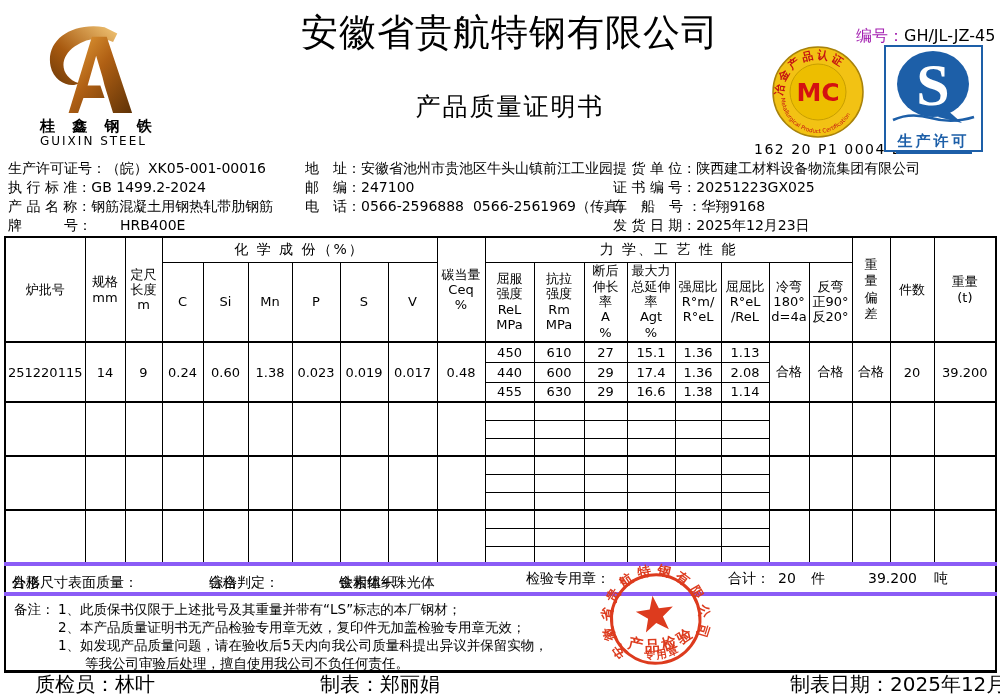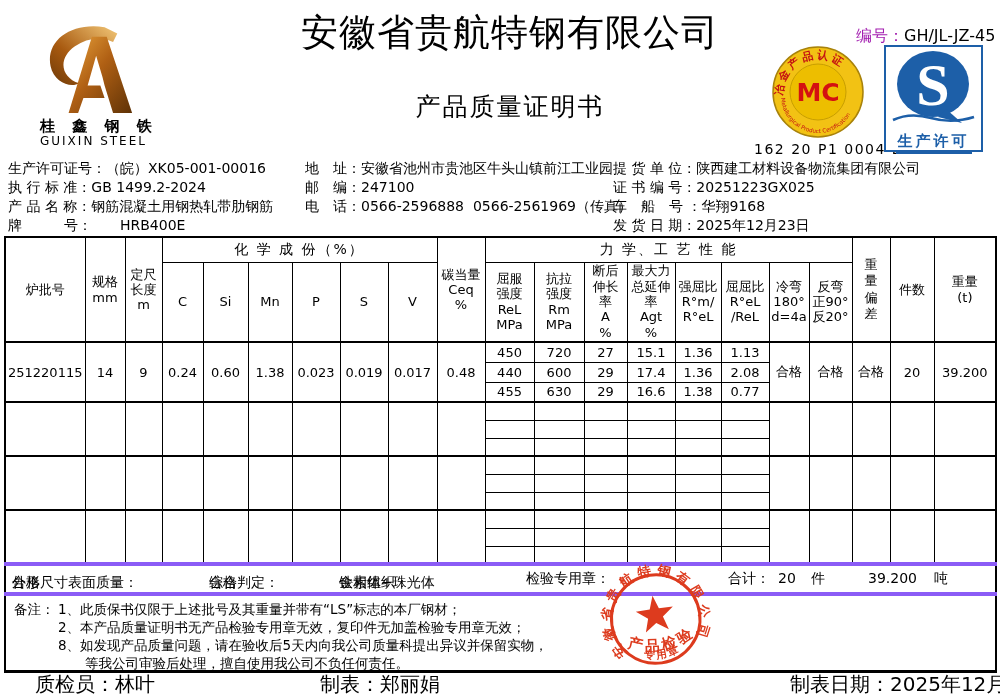--- a/index.html
+++ b/index.html
@@ -210,21 +210,21 @@
     <td rowspan="3" class="mainb">14</td>
     <td rowspan="3" class="mainb">9</td>
     <td rowspan="3" class="mainb">0.24</td>
     <td rowspan="3" class="mainb">0.60</td>
     <td rowspan="3" class="mainb">1.38</td>
     <td rowspan="3" class="mainb">0.023</td>
     <td rowspan="3" class="mainb">0.019</td>
     <td rowspan="3" class="mainb">0.017</td>
     <td rowspan="3" class="mainb">0.48</td>
     <td>450</td>
-    <td>720</td>
+    <td>610</td>
     <td>27</td>
     <td>15.1</td>
     <td>1.36</td>
     <td>1.13</td>
     <td rowspan="3" class="mainb">合格</td>
     <td rowspan="3" class="mainb">合格</td>
     <td rowspan="3" class="mainb">合格</td>
     <td rowspan="3" class="mainb">20</td>
     <td rowspan="3" class="mainb">39.200</td>
   </tr>
@@ -235,21 +235,21 @@
     <td>17.4</td>
     <td>1.36</td>
     <td>2.08</td>
   </tr>
   <tr style="height:20px">
     <td class="mainb">455</td>
     <td class="mainb">630</td>
     <td class="mainb">29</td>
     <td class="mainb">16.6</td>
     <td class="mainb">1.38</td>
-    <td class="mainb">0.77</td>
+    <td class="mainb">1.14</td>
   </tr>
 
   <tr style="height: 18px;">
           <td rowspan="3" class="mainb"></td>
           <td rowspan="3" class="mainb"></td>
           <td rowspan="3" class="mainb"></td>
           <td rowspan="3" class="mainb"></td>
           <td rowspan="3" class="mainb"></td>
           <td rowspan="3" class="mainb"></td>
           <td rowspan="3" class="mainb"></td>
@@ -376,21 +376,21 @@
         <span style="left:928px">吨</span>
       </div>
     </td>
   </tr>
   <tr style="height:74px">
     <td colspan="21" class="full">
       <div class="noteswrap">
         <span style="left:8px;top:5px">备注：</span>
         <span style="left:52px;top:5px">1、此质保书仅限于上述批号及其重量并带有“LS”标志的本厂钢材；</span>
         <span style="left:52px;top:23px">2、本产品质量证明书无产品检验专用章无效，复印件无加盖检验专用章无效；</span>
-        <span style="left:52px;top:41px">8、如发现产品质量问题，请在验收后5天内向我公司质量科提出异议并保留实物，</span>
+        <span style="left:52px;top:41px">1、如发现产品质量问题，请在验收后5天内向我公司质量科提出异议并保留实物，</span>
         <span style="left:52px;top:59px">　　等我公司审验后处理，擅自使用我公司不负任何责任。</span>
       </div>
     </td>
   </tr>
 </tbody>
 </table>
 </div>
 
 <svg class="abs stamp" viewBox="0 0 120 120">
   <defs>

